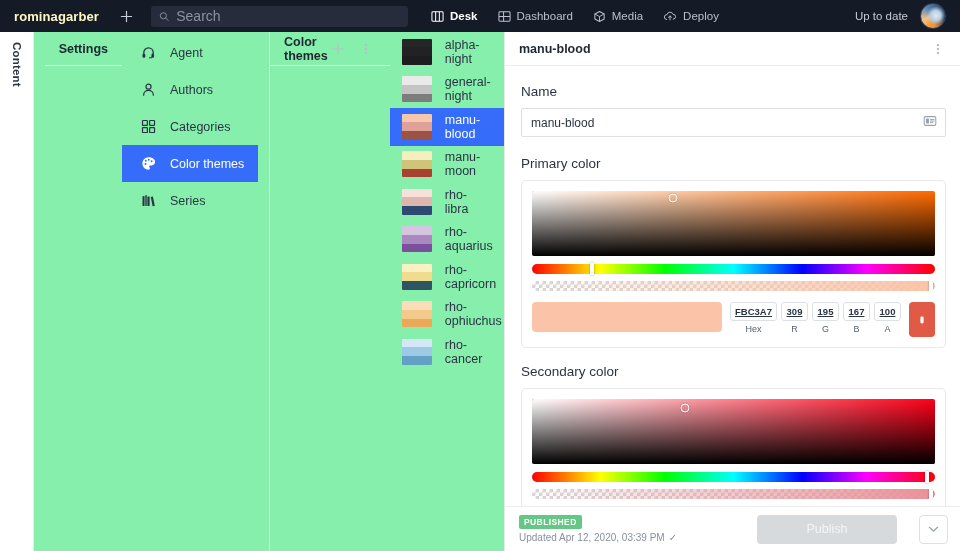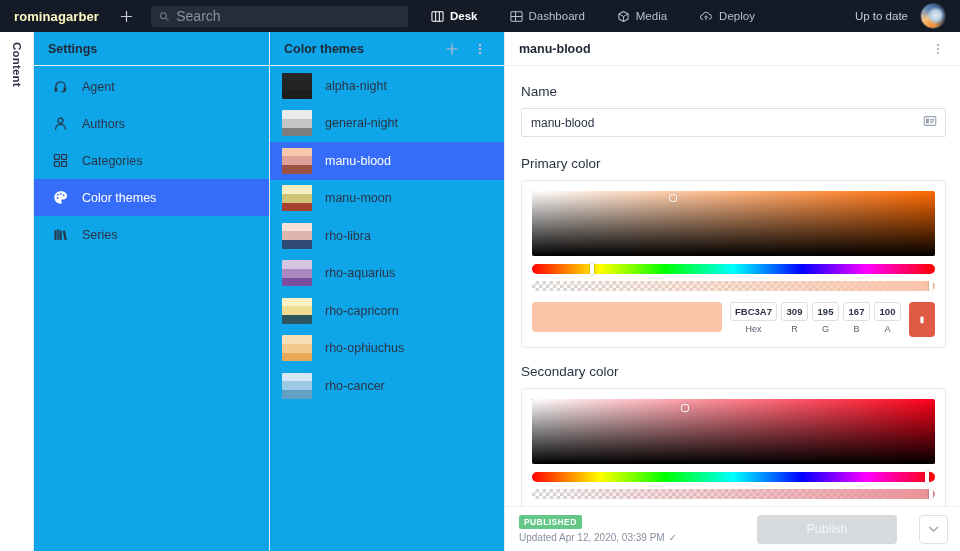--- a/index.html
+++ b/index.html
@@ -28,21 +28,21 @@
     margin-left: 14px; width: 257px; height: 21px;
     background: #262c3b; border-radius: 3px;
     display: flex; align-items: center; padding: 0 8px; gap: 7px;
   }
   .search-wrap input {
     background: transparent; border: none; outline: none;
     color: #d8dce5; font-size: 14px; width: 100%;
     font-family: "Liberation Sans", sans-serif;
   }
   .search-wrap input::placeholder { color: #8a91a1; }
-  .navlinks { display: flex; align-items: center; margin-left: 14px; gap: 14px; }
+  .navlinks { display: flex; align-items: center; margin-left: 14px; gap: 2px; }
   .navlink {
     display: flex; align-items: center; gap: 6px;
     padding: 5px 9px; font-size: 11.5px; color: #b9c0cd;
     cursor: pointer; border-radius: 3px;
   }
   .navlink.active { color: #fff; font-weight: bold; }
   .topbar-right { margin-left: auto; display: flex; align-items: center; gap: 12px; padding-right: 4px; }
   .uptodate { font-size: 11.5px; color: #c3c9d5; }
   .avatar {
     width: 26px; height: 26px; border-radius: 50%;
@@ -61,21 +61,21 @@
     border-right: 1px solid #e6e8eb;
     display: flex; justify-content: center; padding-top: 10px;
   }
   .rail-label {
     writing-mode: vertical-rl; text-orientation: mixed;
     font-size: 11.5px; font-weight: bold; color: #2b3445;
     letter-spacing: .2px; cursor: pointer;
   }
 
   
-  .pane { background: #0ea5e9; display: flex; flex-direction: column; min-height: 0; }
+  .pane { background: #86efac; display: flex; flex-direction: row; min-height: 0; justify-content: center; }
   .pane-settings { width: 236px; flex: 0 0 236px; border-right: 1px solid #e6e8eb; }
   .pane-head {
     height: 34px; flex: 0 0 34px;
     display: flex; align-items: center;
     padding: 0 14px; border-bottom: 1px solid #ebedf0;
   }
   .pane-head-title { font-size: 12.5px; font-weight: bold; color: #1f2733; }
   .pane-head-actions { margin-left: auto; display: flex; align-items: center; gap: 8px; }
   .ic-btn {
     width: 20px; height: 20px; display: flex; align-items: center; justify-content: center;
@@ -160,21 +160,21 @@
     width: 4px; height: 12px; background: #fff; border-radius: 1px;
     box-shadow: 0 0 2px rgba(0,0,0,.45);
   }
   .cp-bottom { display: flex; align-items: flex-start; gap: 8px; margin-top: 11px; }
   .cp-preview { flex: 1 1 auto; height: 30px; border-radius: 4px; }
   .cp-fields { display: flex; gap: 4px; }
   .cp-field { display: flex; flex-direction: column; align-items: center; gap: 3px; }
   .cp-field .val {
     border: 1px solid #dcdfe4; border-radius: 3px; height: 19px;
     display: flex; align-items: center; justify-content: center;
-    font-size: 9.5px; color: #2b3445; font-weight: bold; background: #fff;
+    font-size: 9.5px; color: #2b3445; font-weight: bold; background: #fff; text-decoration: underline;
   }
   .cp-field .val.hex { width: 47px; }
   .cp-field .val.num { width: 27px; }
   .cp-field .cap { font-size: 9px; color: #56606f; }
   .cp-eyedrop {
     width: 26px; height: 35px; border-radius: 4px; background: #e05a46;
     display: flex; align-items: center; justify-content: center; cursor: pointer;
   }
 
   

